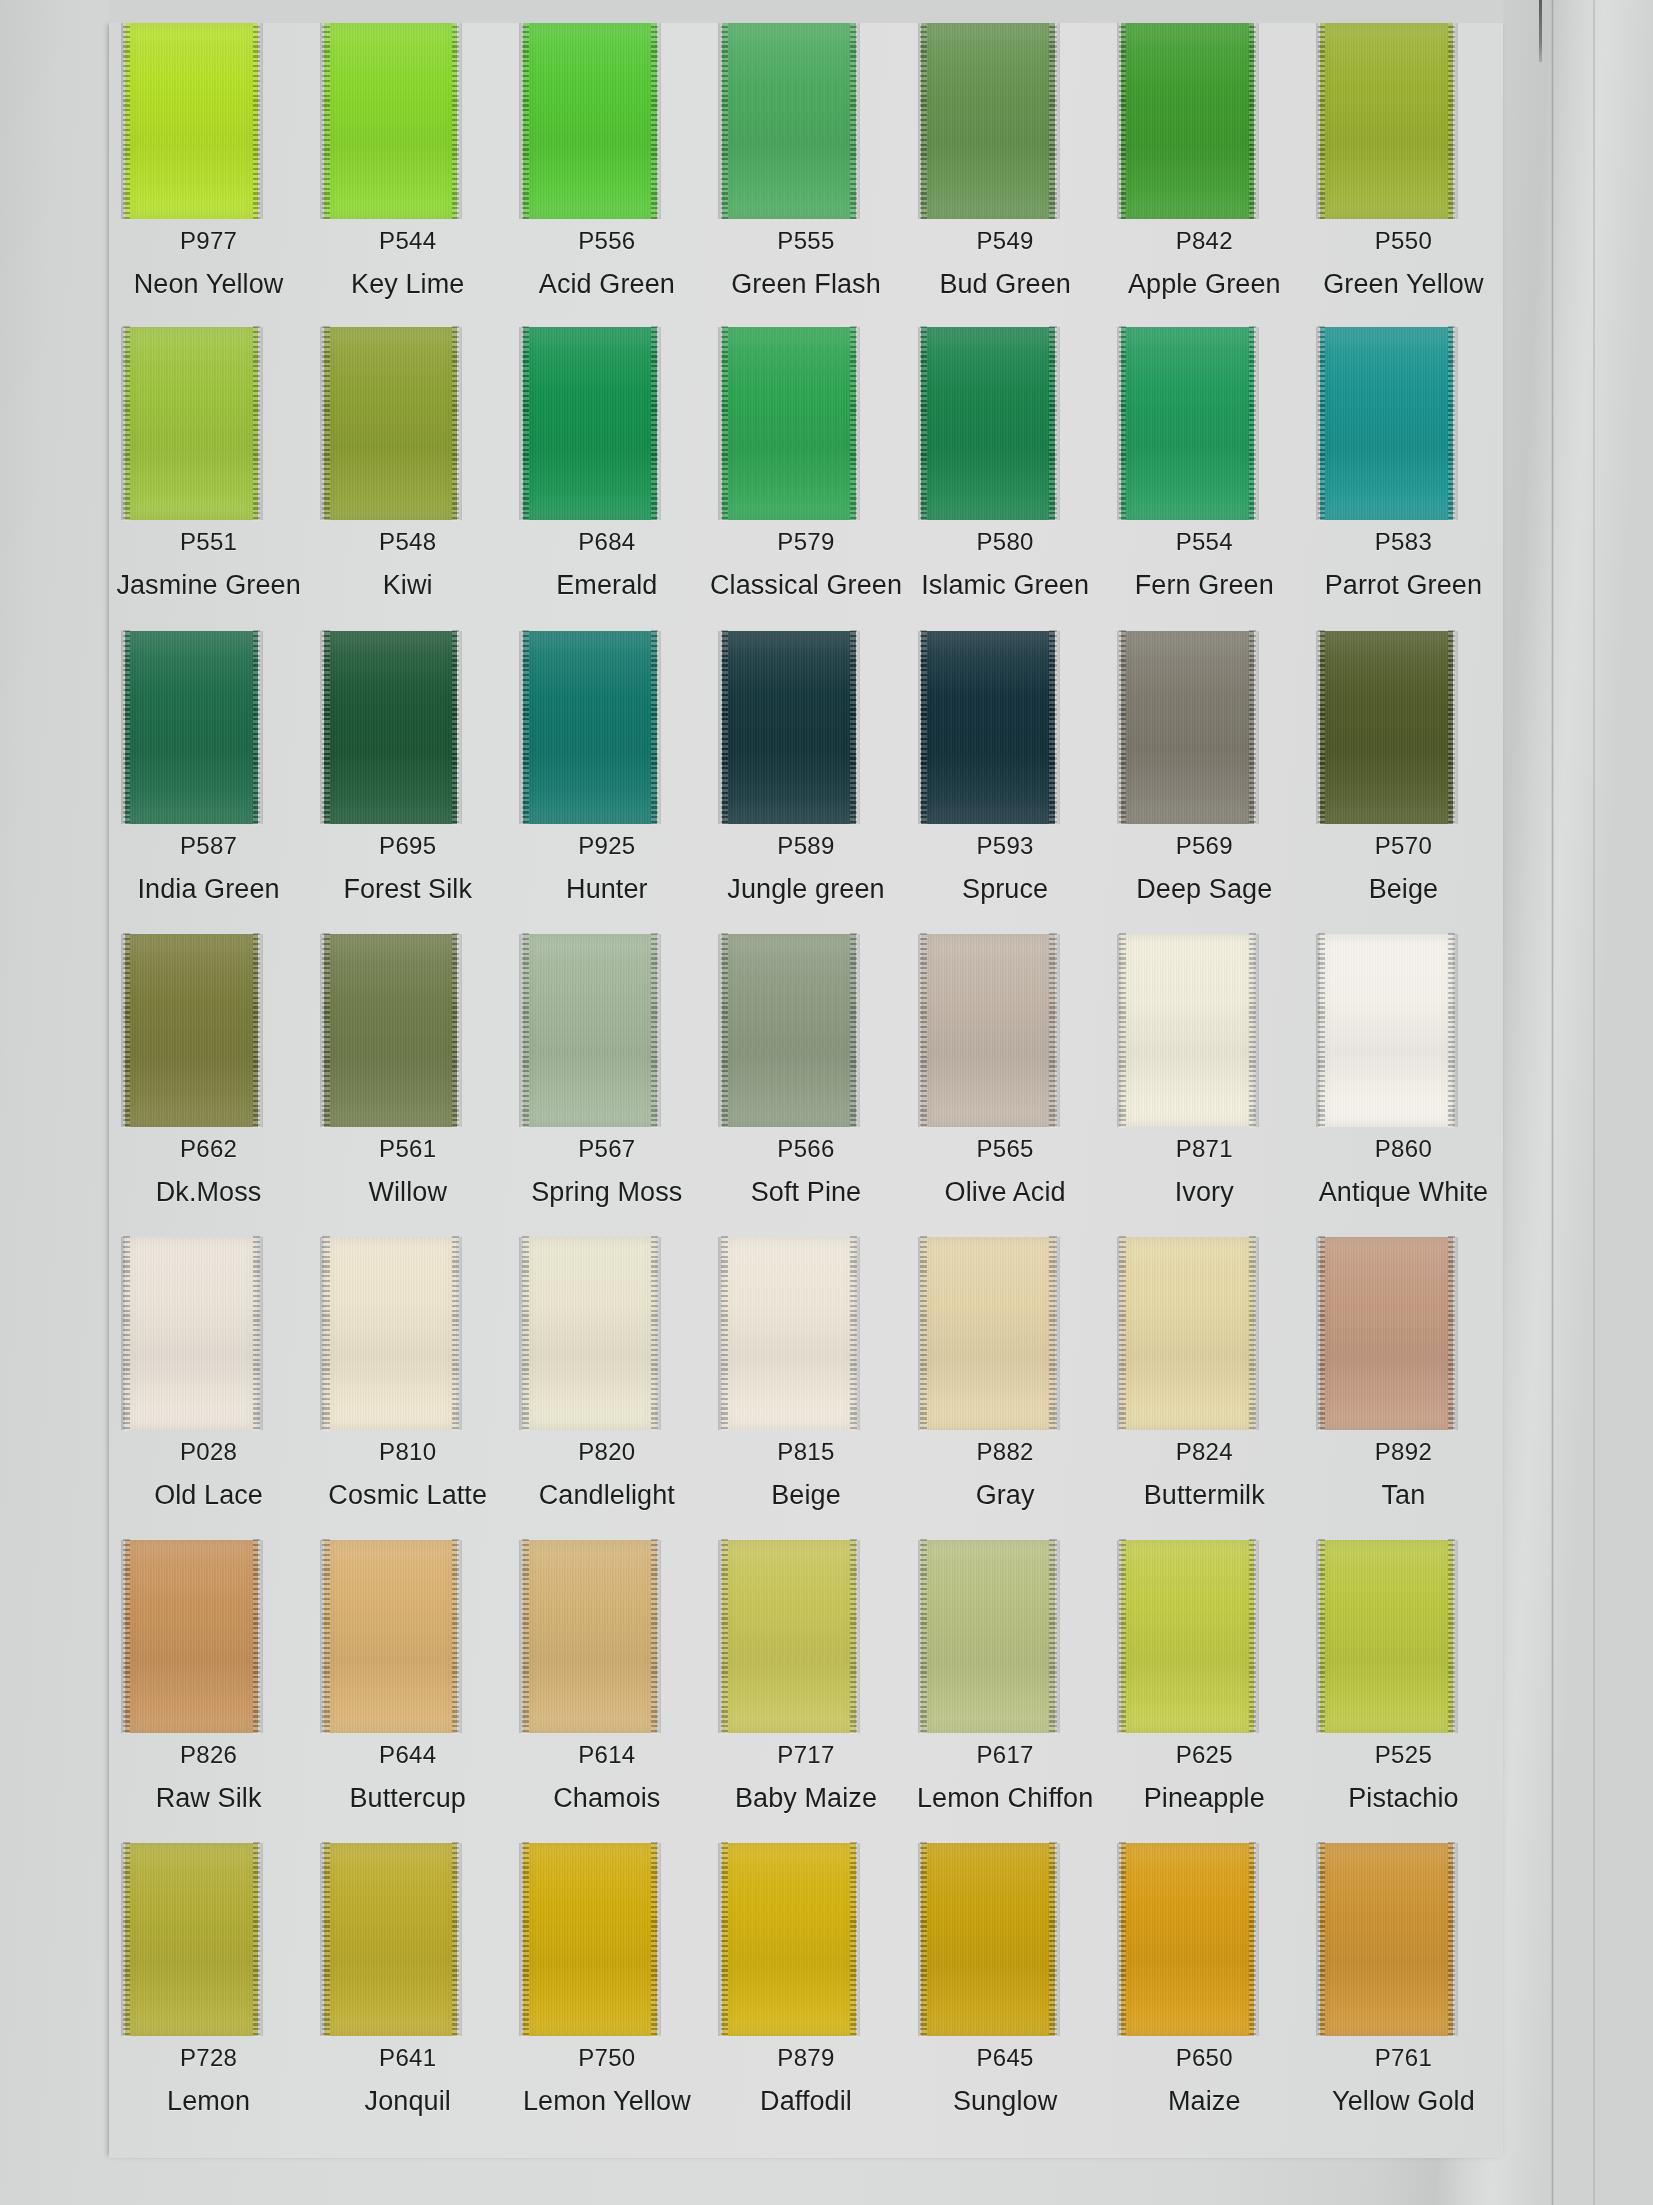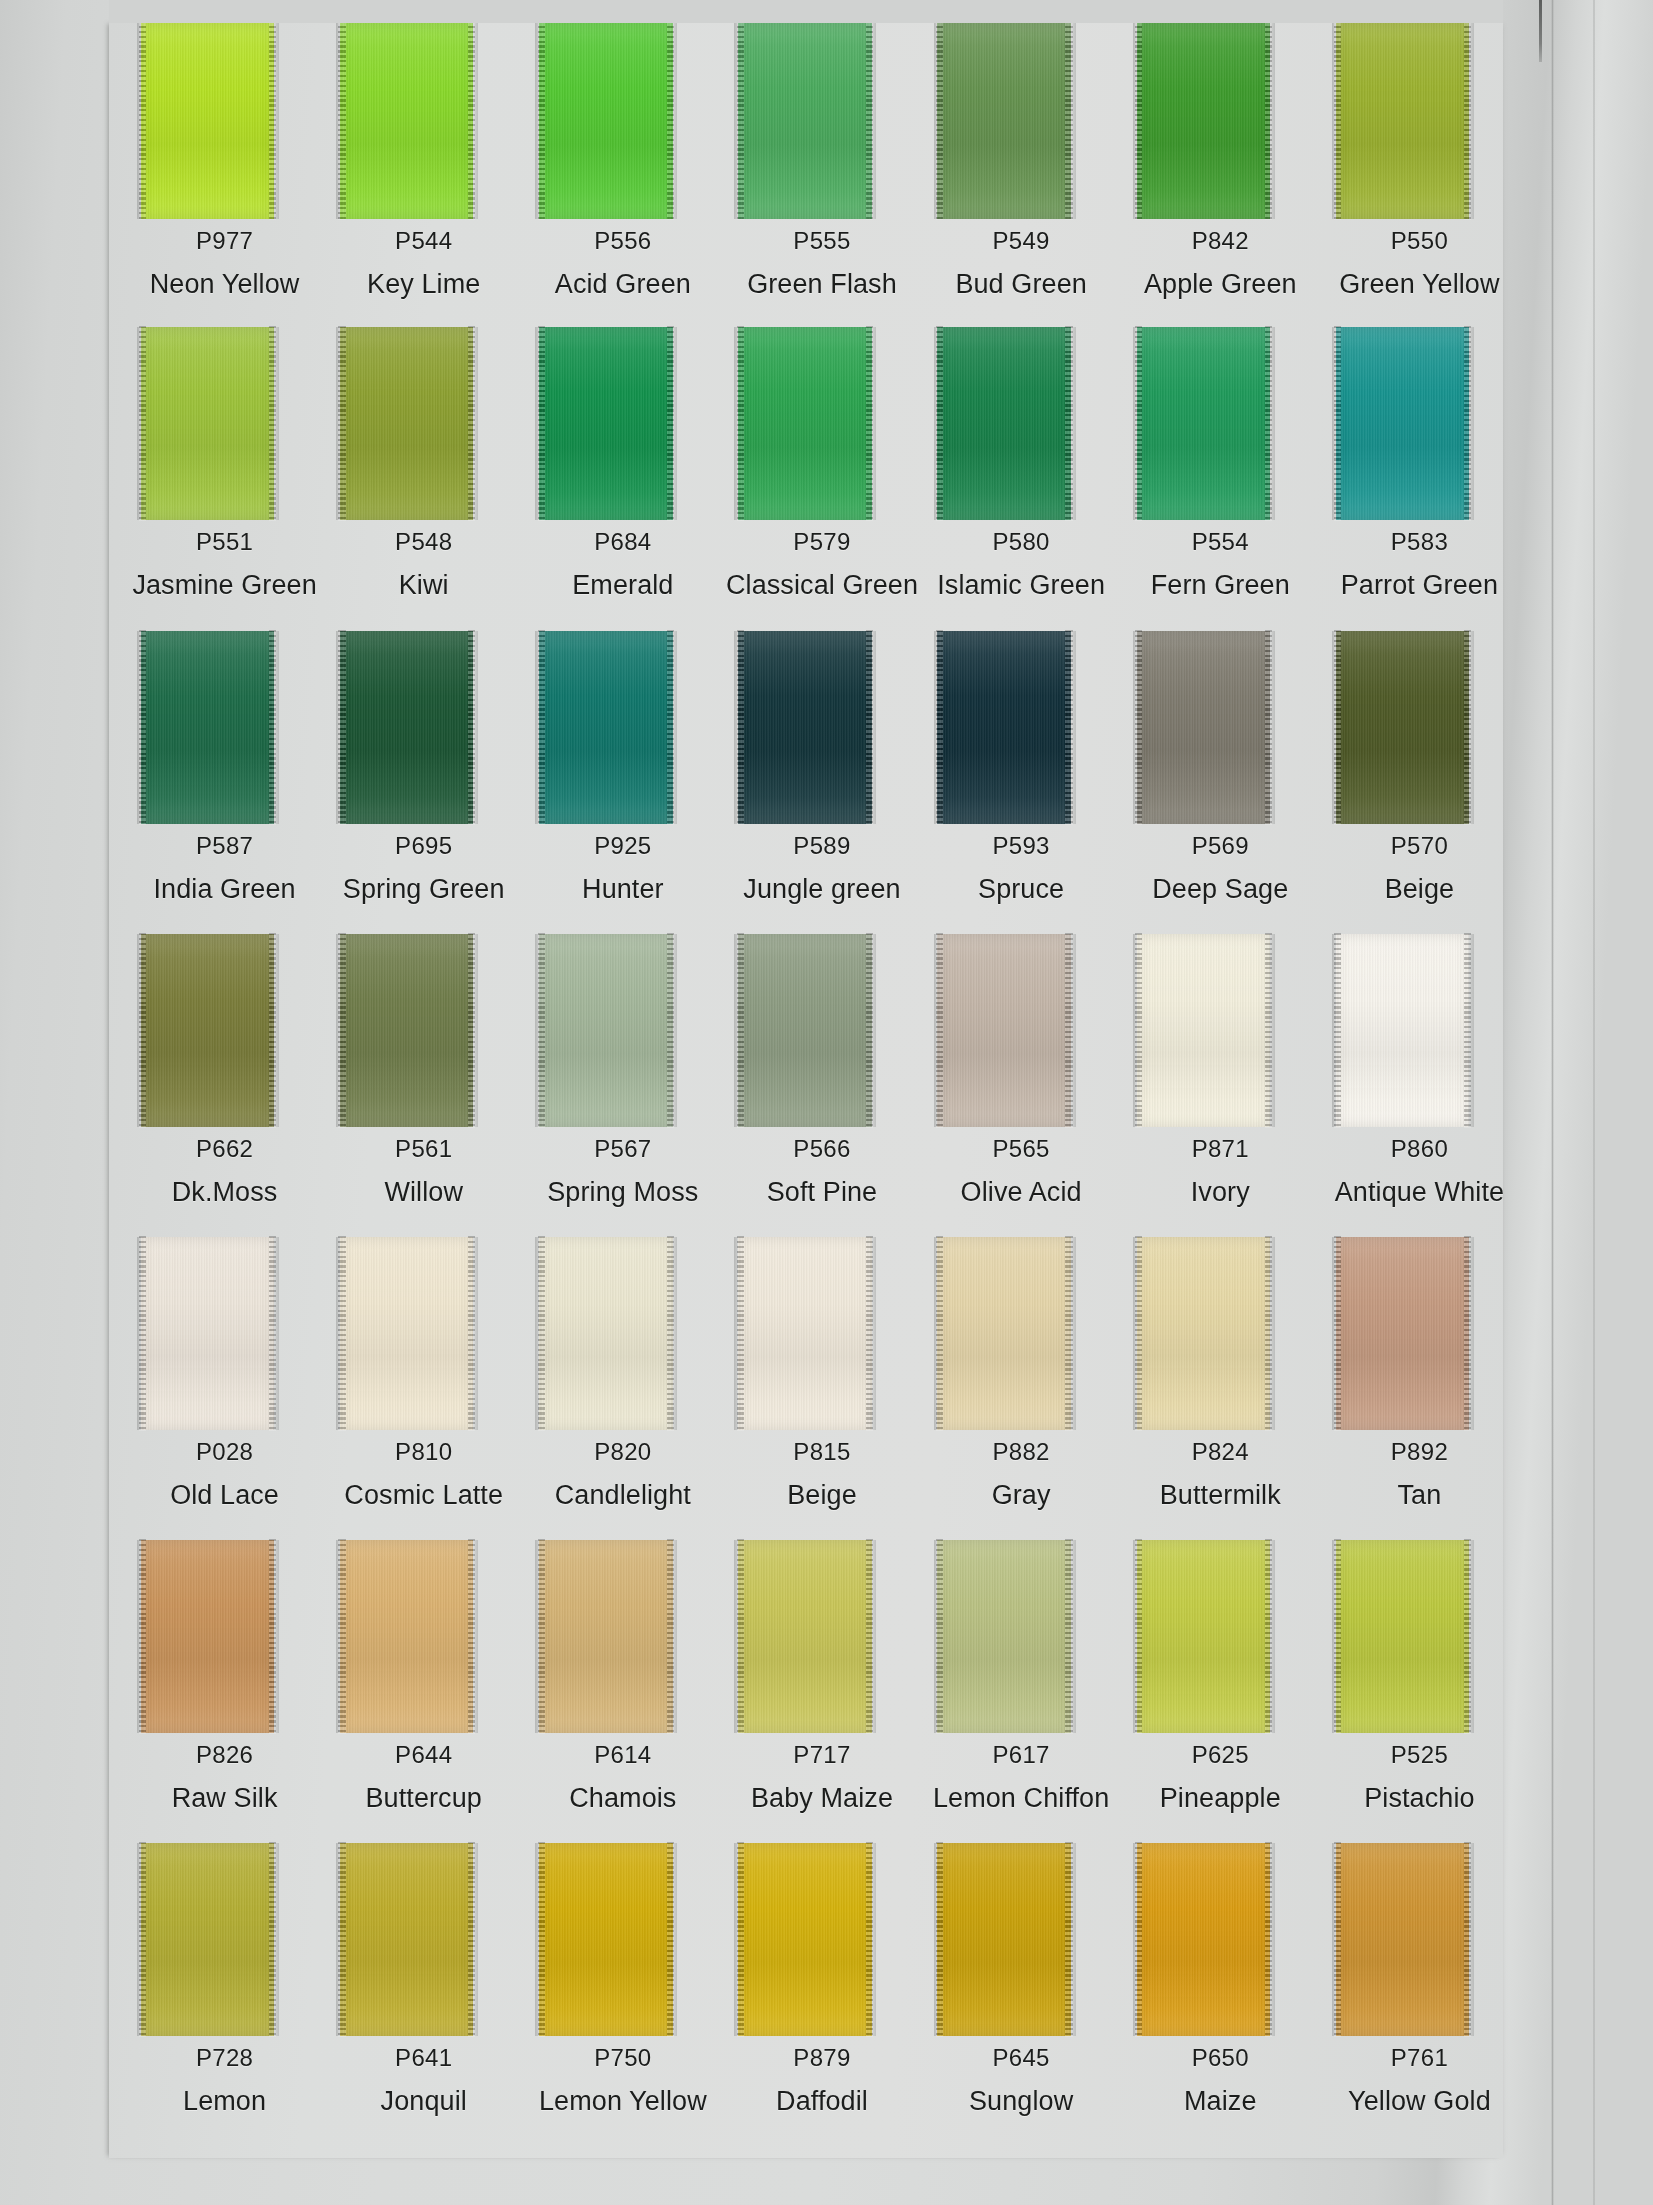--- a/index.html
+++ b/index.html
@@ -55,21 +55,21 @@
     height: 2136px;
     background: linear-gradient(94deg, #d4d6d5 0%, #dcdedd 22%, #dedfde 60%, #d7d9d8 100%);
     box-shadow:
       -3.3px 0 4.4px -2.2px rgba(120,122,121,.55),
       2.2px 0 5.5px -2.7px rgba(120,122,121,.40);
   }
 
   
   .row {
     position: absolute;
-    left: 16px;
+    left: 0;
     width: 1394px;
   }
 
   .swatch-strip {
     position: relative;
     height: 197px;
     display: flex;
   }
 
   .cell {
@@ -352,21 +352,21 @@
               <div class="shadow-r"></div>
             </div>
           </div>
           <div class="label-strip">
             <div class="lab">
               <span class="code">P587</span>
               <span class="nm">India Green</span>
             </div>
             <div class="lab">
               <span class="code">P695</span>
-              <span class="nm">Spring Green</span>
+              <span class="nm">Forest Silk</span>
             </div>
             <div class="lab">
               <span class="code">P925</span>
               <span class="nm">Hunter</span>
             </div>
             <div class="lab">
               <span class="code">P589</span>
               <span class="nm">Jungle green</span>
             </div>
             <div class="lab">

